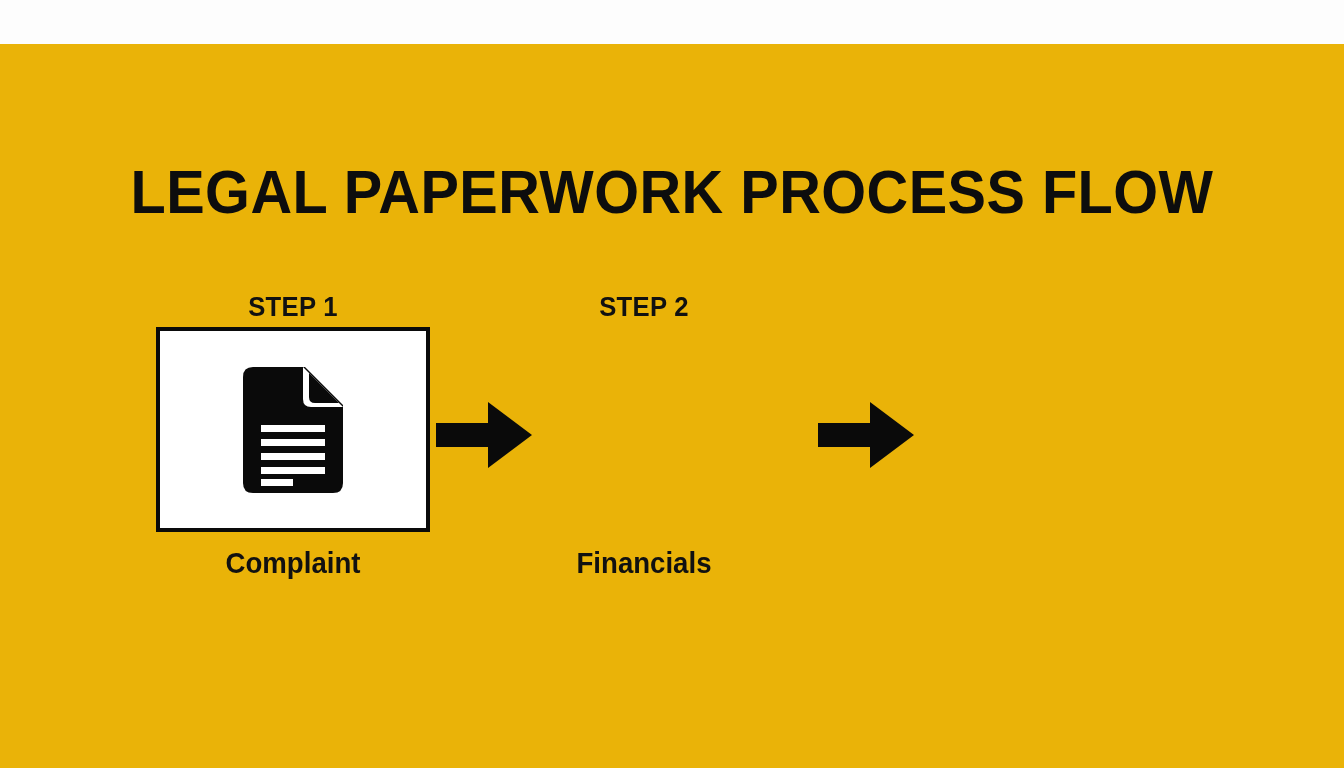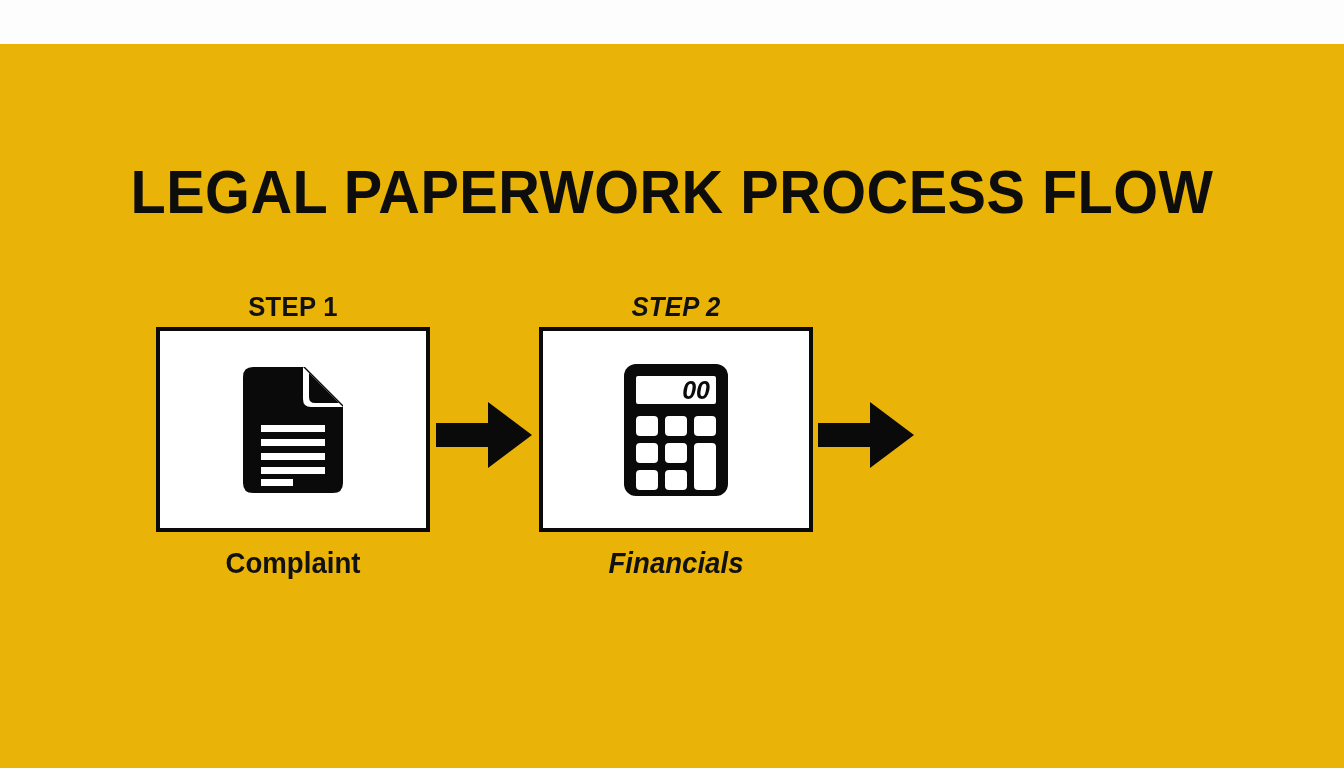--- a/index.html
+++ b/index.html
@@ -54,21 +54,21 @@
   }
 
   .step {
     position: absolute;
     top: 0;
     width: 274px;
     height: 300px;
     padding-left: 12px;
   }
   .step-1 { left: 156px; }
-  .step-2 { left: 539px; font-style: italic; }
+  .step-2 { left: 507px; }
   .step-3 { left: 920px; }
 
   .step-label {
     position: absolute;
     top: 0;
     left: 0;
     width: 274px;
     text-align: center;
     font-family: "Liberation Sans", sans-serif;
     font-weight: 700;
@@ -163,43 +163,20 @@
 
     <div class="arrow arrow-1">
       <svg viewBox="0 0 96 70" xmlns="http://www.w3.org/2000/svg">
         <path fill="#0a0a0a" d="M0 23 H52 V2 L96 35 L52 68 V47 H0 Z"></path>
       </svg>
     </div>
 
     <div class="step step-2">
       <div class="step-label">STEP 2</div>
 
-      <div class="step-box">
-        <span>
-          <svg class="icon-calc" viewBox="0 0 104 132" xmlns="http://www.w3.org/2000/svg">
-
-            <rect x="0" y="0" width="104" height="132" rx="12" ry="12" fill="#0a0a0a"></rect>
-
-            <rect x="12" y="12" width="80" height="28" rx="2" ry="2" fill="#ffffff"></rect>
-            <text x="86" y="35" text-anchor="end" font-family="'Liberation Sans', sans-serif" font-weight="700" font-size="25" fill="#0a0a0a">00</text>
-
-            <rect x="12" y="52" width="22" height="20" rx="4" ry="4" fill="#ffffff"></rect>
-            <rect x="41" y="52" width="22" height="20" rx="4" ry="4" fill="#ffffff"></rect>
-            <rect x="70" y="52" width="22" height="20" rx="4" ry="4" fill="#ffffff"></rect>
-
-            <rect x="12" y="79" width="22" height="20" rx="4" ry="4" fill="#ffffff"></rect>
-            <rect x="41" y="79" width="22" height="20" rx="4" ry="4" fill="#ffffff"></rect>
-
-            <rect x="70" y="79" width="22" height="47" rx="4" ry="4" fill="#ffffff"></rect>
-
-            <rect x="12" y="106" width="22" height="20" rx="4" ry="4" fill="#ffffff"></rect>
-            <rect x="41" y="106" width="22" height="20" rx="4" ry="4" fill="#ffffff"></rect>
-          </svg>
-        </span>
-      </div>
 
       <div class="step-caption">Financials</div>
     </div>
 
     <div class="arrow arrow-2">
       <svg viewBox="0 0 96 70" xmlns="http://www.w3.org/2000/svg">
         <path fill="#0a0a0a" d="M0 23 H52 V2 L96 35 L52 68 V47 H0 Z"></path>
       </svg>
     </div>
 

